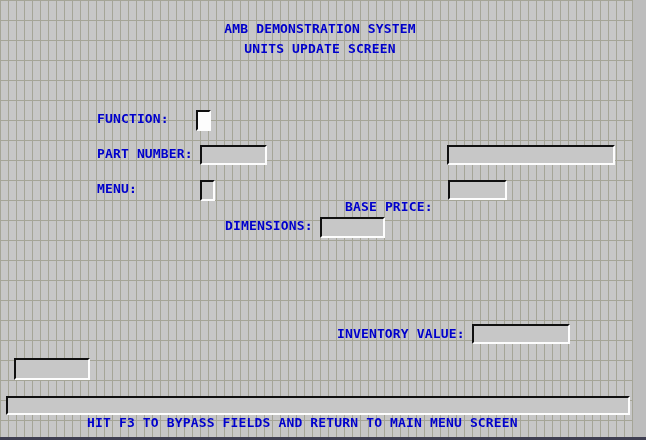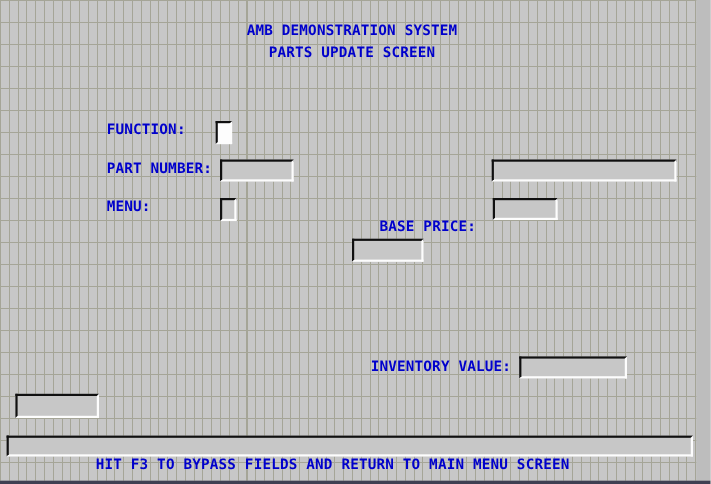--- a/index.html
+++ b/index.html
@@ -34,34 +34,35 @@
   .field.active { background:#fdfdfd; }
 </style>
 </head>
 <body>
 
 <div class="screen">
 
   <div class="grid-bg"></div>
 
   <div class="lbl ttl" style="top:22px;">AMB DEMONSTRATION SYSTEM</div>
-  <div class="lbl ttl" style="top:42px;">PARTS UPDATE SCREEN</div>
+  <div class="lbl ttl" style="top:42px;">UNITS UPDATE SCREEN</div>
 
   <div class="lbl" style="left:97px; top:112px;text-align:right;">FUNCTION:</div>
   <div class="field active" style="left:196px; top:110px; width:15px; height:21px;"></div>
 
   <div class="lbl" style="left:97px; top:147px;text-align:right;">PART NUMBER:</div>
   <div class="field" style="left:200px; top:145px; width:67px; height:20px;"></div>
   <div class="field" style="left:447px; top:145px; width:168px; height:20px;"></div>
 
   <div class="lbl" style="left:97px; top:182px;">MENU:</div>
   <div class="field" style="left:200px; top:180px; width:15px; height:21px;"></div>
   <div class="lbl" style="left:345px; top:200px;">BASE PRICE:</div>
   <div class="field" style="left:448px; top:180px; width:59px; height:20px;"></div>
 
+  <div class="lbl" style="left:225px; top:219px;">DIMENSIONS:</div>
   <div class="field" style="left:320px; top:217px; width:65px; height:21px;"></div>
 
   <div class="lbl" style="left:337px; top:327px;">INVENTORY VALUE:</div>
   <div class="field" style="left:472px; top:324px; width:98px; height:20px;"></div>
 
   <div class="field" style="left:14px; top:358px; width:76px; height:22px;"></div>
 
   <div class="field" style="left:6px; top:396px; width:624px; height:19px;"></div>
 
   <div class="lbl" style="left:87px; top:416px;">HIT F3 TO BYPASS FIELDS AND RETURN TO MAIN MENU SCREEN</div>

